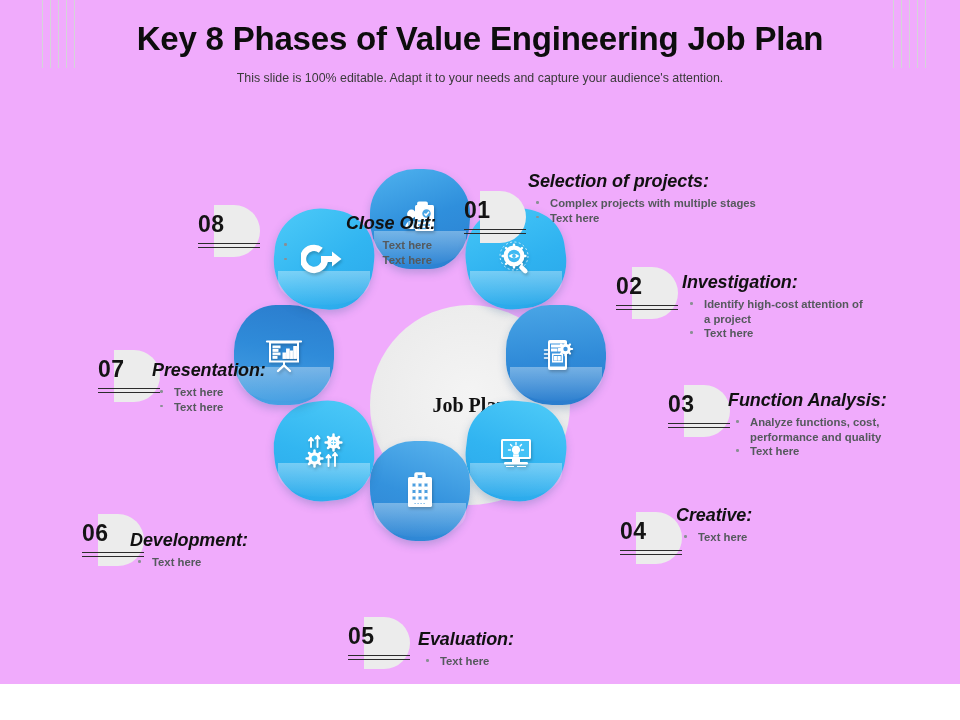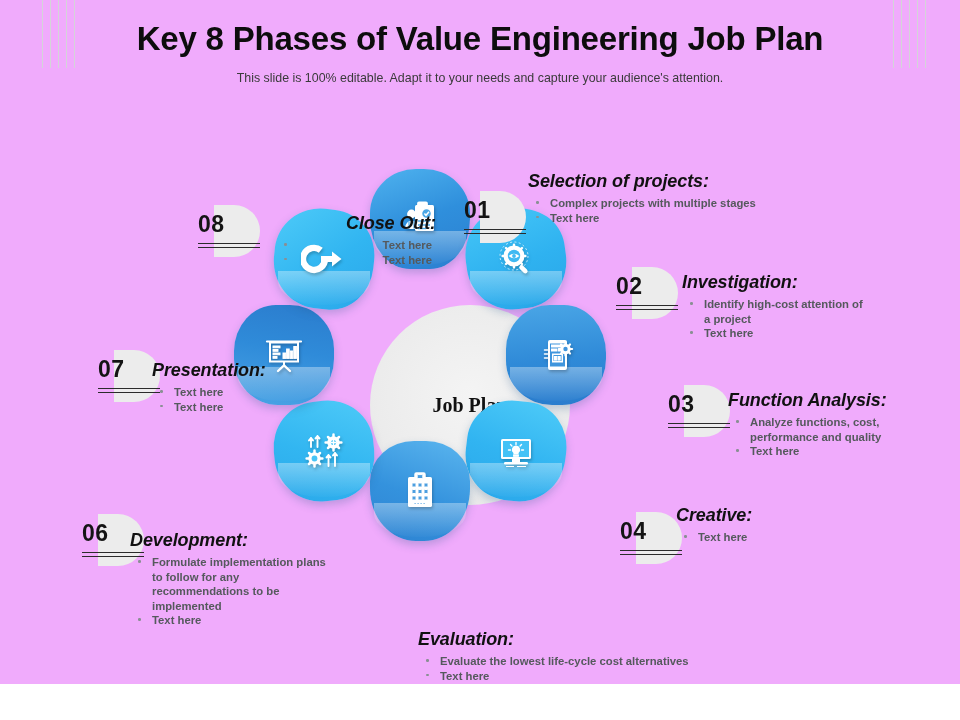--- a/index.html
+++ b/index.html
@@ -447,20 +447,26 @@
     <div class="num">03</div>
     <div class="rule1"></div>
       <div class="rule2"></div>
   </div>
   <div class="numwrap" style="left:618px; top:510px;">
     <div class="halo"></div>
     <div class="num">04</div>
     <div class="rule1"></div>
       <div class="rule2"></div>
   </div>
+  <div class="numwrap" style="left:346px; top:615px;">
+    <div class="halo"></div>
+    <div class="num">05</div>
+    <div class="rule1"></div>
+      <div class="rule2"></div>
+  </div>
   <div class="numwrap" style="left:74px; top:512px;margin-left:6px;">
     <div class="halo"></div>
     <div class="num">06</div>
     <div class="rule1"></div>
       <div class="rule2"></div>
   </div>
   <div class="numwrap" style="left:96px; top:348px;">
     <div class="halo"></div>
     <div class="num">07</div>
     <div class="rule1"></div>
@@ -500,29 +506,27 @@
   <div class="block" style="left:676px; top:489px; width:212px;">
     <h3>Creative:</h3>
     <ul>
       <li><span class="bullet"></span><span>Text here</span></li>
     </ul>
   </div>
 
   <div class="block" style="left:418px; top:613px; width:275px;">
     <h3>Evaluation:</h3>
     <ul>
-      <li><span class="bullet"></span><span>Evaluate the lowest life-cycle cost alternatives</span></li>
       <li><span class="bullet"></span><span>Text here</span></li>
     </ul>
   </div>
 
   <div class="block" style="left:130px; top:514px; width:200px;">
     <h3>Development:</h3>
     <ul>
-      <li><span class="bullet"></span><span>Formulate implementation plans to follow for any recommendations to be implemented</span></li>
       <li><span class="bullet"></span><span>Text here</span></li>
     </ul>
   </div>
 
   <div class="block" style="left:152px; top:344px; width:160px;">
     <h3>Presentation:</h3>
     <ul>
       <li><span class="bullet"></span><span>Text here</span></li>
       <li><span class="bullet"></span><span>Text here</span></li>
     </ul>

